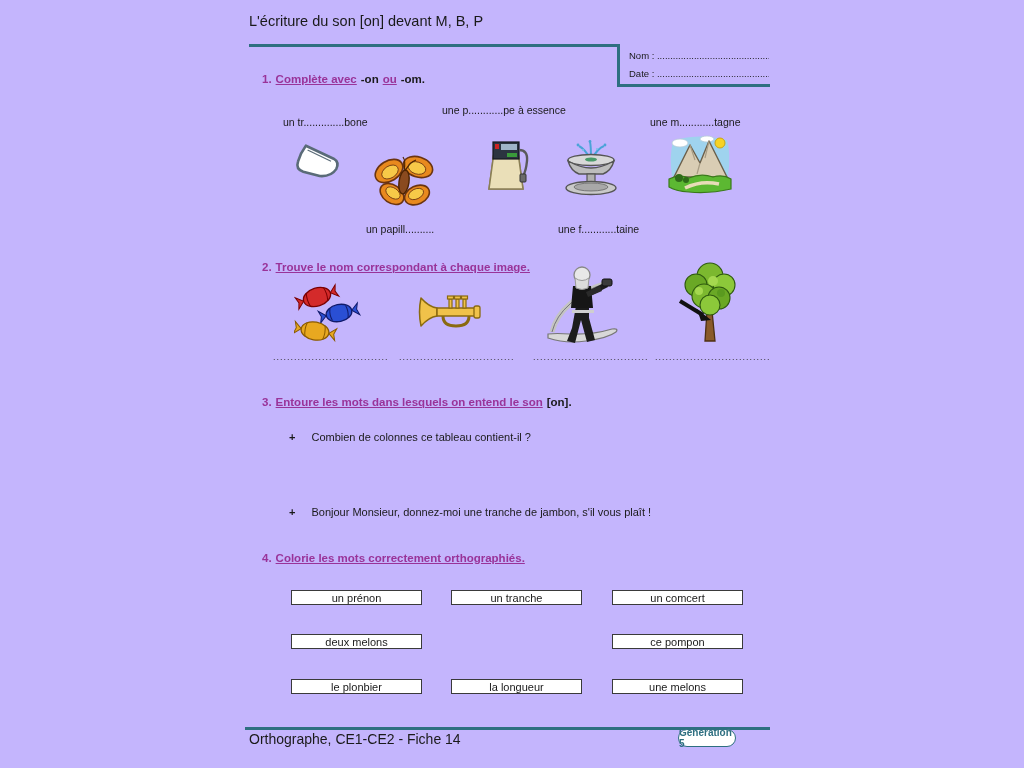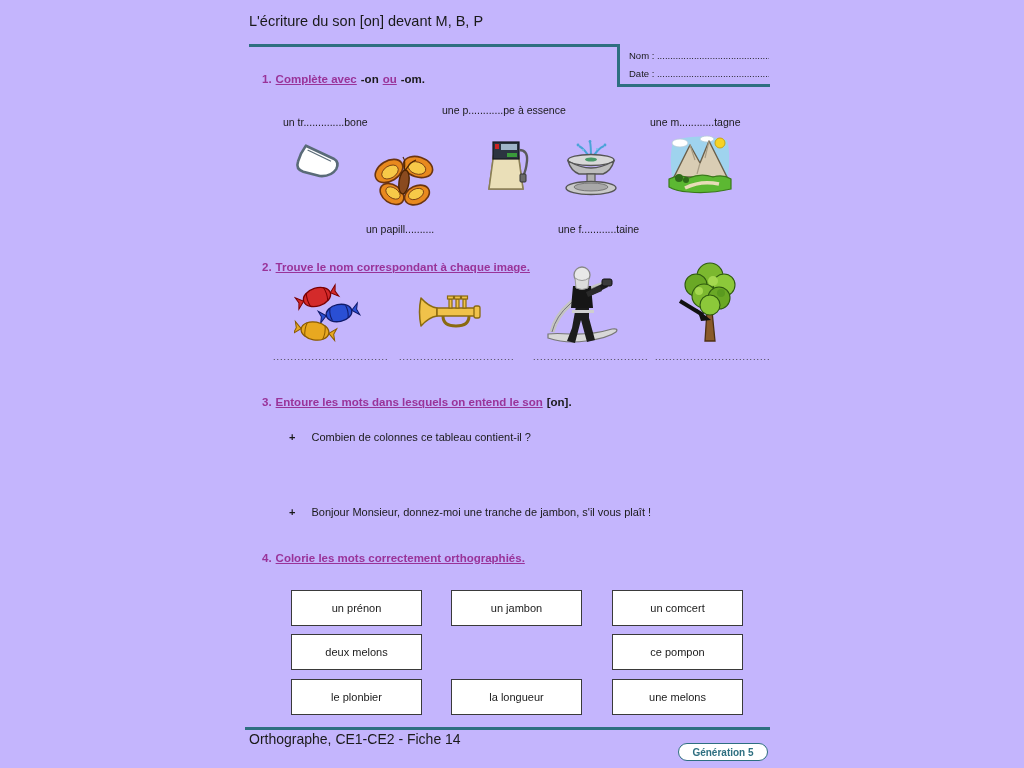--- a/index.html
+++ b/index.html
@@ -25,26 +25,26 @@
   .h-ex1 { top:73px; } .h-ex2 { top:261px; } .h-ex3 { top:396px; } .h-ex4 { top:552px; }
 
   .cap { position:absolute; font-size:10.5px; color:#1a1a1a; white-space:nowrap; }
   .img { position:absolute; }
 
   .ans-line { position:absolute; top:352px; width:116px; overflow:hidden; font-size:9px; letter-spacing:1px; color:#333; white-space:nowrap; }
 
   .sentence { position:absolute; left:289px; font-size:11px; color:#1a1a1a; white-space:nowrap; }
   .sentence .bullet { font-weight:bold; margin-right:16px; }
 
-  .word-box { position:absolute; width:131px; height:36px; border:1.5px solid #3a3a3a; background:#fff;
+  .word-box { position:absolute; width:131px; height:15px; border:1.5px solid #3a3a3a; background:#fff;
               display:flex; align-items:center; justify-content:center; font-size:11px; color:#1a1a1a; }
 
   .footer-text { position:absolute; left:249px; top:731px; font-size:14px; color:#1a1a1a; }
-  .badge { position:absolute; left:678px; top:729px; width:90px; height:18px; border:1.6px solid #2e6f80; border-radius:10px;
-           display:flex; align-items:center; justify-content:center; font-size:10px; font-weight:bold; color:#2e6f80; background:#fff;margin-top:14px; }
+  .badge { position:absolute; left:678px; top:729px; width:58px; height:18px; border:1.6px solid #2e6f80; border-radius:10px;
+           display:flex; align-items:center; justify-content:center; font-size:10px; font-weight:bold; color:#2e6f80; background:#fff; }
 </style>
 </head>
 <body>
 
 <div class="page">
 
   <div class="doc-title">L'écriture du son [on] devant M, B, P</div>
   <div class="tl tl-top"></div>
   <div class="tl tl-vert"></div>
   <div class="tl tl-bot"></div>
@@ -204,21 +204,21 @@
   </div>
   <div class="sentence" style="top:506px;">
     <span class="bullet">+</span><span>Bonjour Monsieur, donnez-moi une tranche de jambon, s'il vous plaît !</span>
   </div>
 
   <div class="ex-head h-ex4">
     <span class="num">4.</span><span class="pu">Colorie les mots correctement orthographiés.</span>
   </div>
 
   <div class="word-box" style="left:291px; top:590px;">un prénon</div>
-  <div class="word-box" style="left:451px; top:590px;">un jambon</div>
+  <div class="word-box" style="left:451px; top:590px;">un tranche</div>
   <div class="word-box" style="left:612px; top:590px;">un comcert</div>
   <div class="word-box" style="left:291px; top:634px;">deux melons</div>
   <div class="word-box" style="left:612px; top:634px;">ce pompon</div>
   <div class="word-box" style="left:291px; top:679px;">le plonbier</div>
   <div class="word-box" style="left:451px; top:679px;">la longueur</div>
   <div class="word-box" style="left:612px; top:679px;">une melons</div>
 
   <div class="tl tl-footer"></div>
   <div class="footer-text">Orthographe, CE1-CE2 - Fiche 14</div>
   <div class="badge">Génération 5</div>

